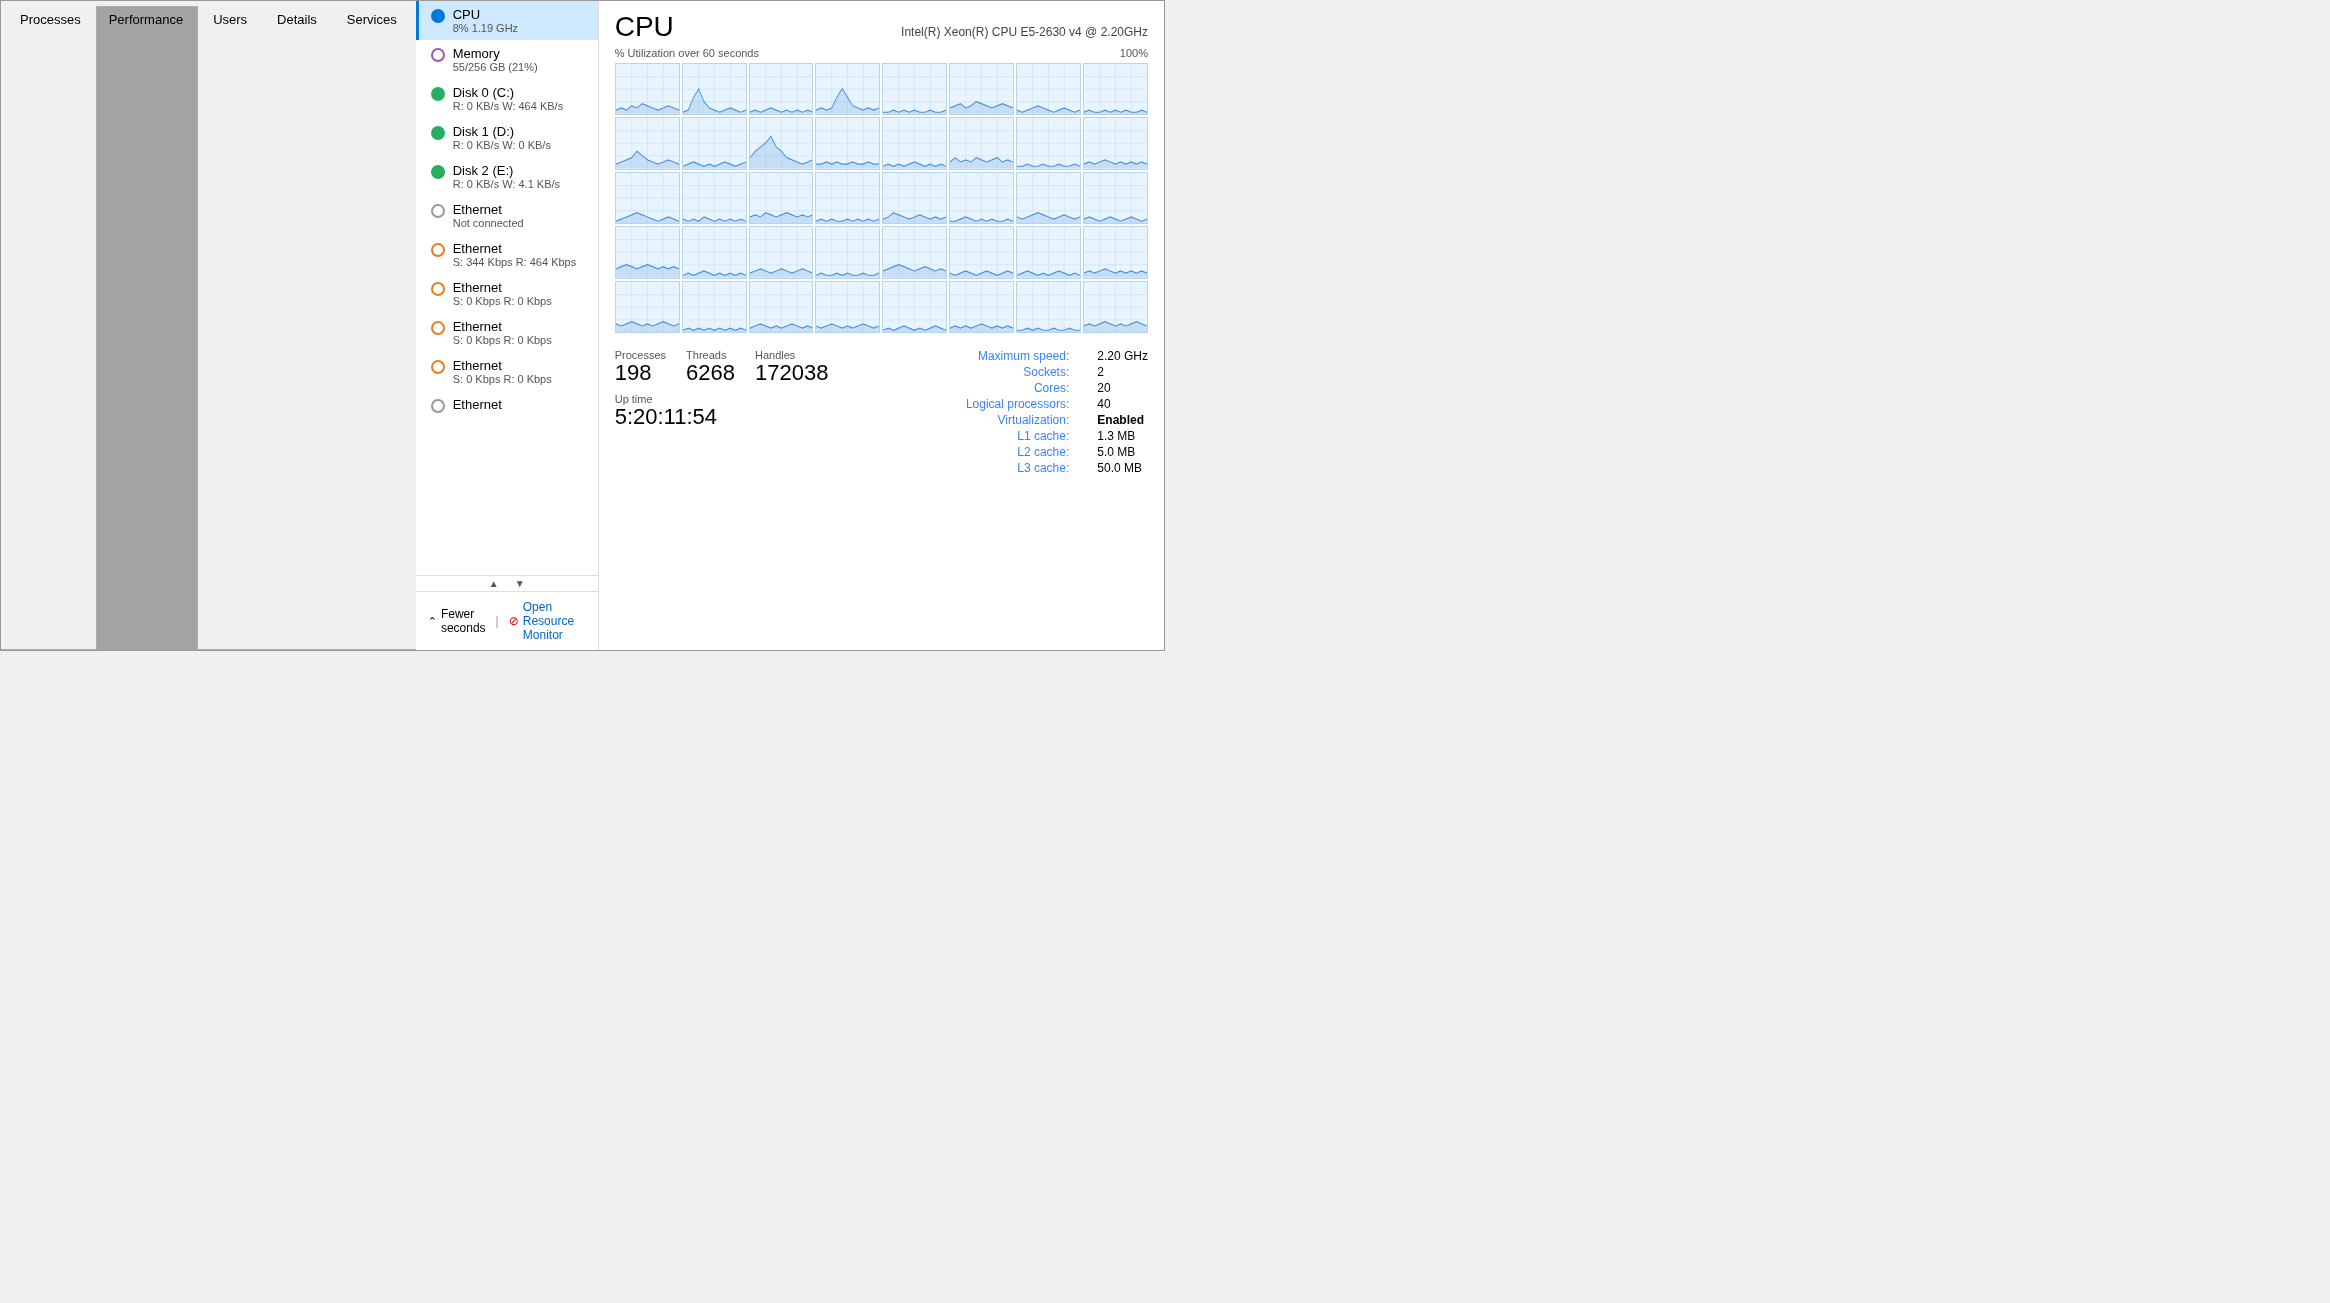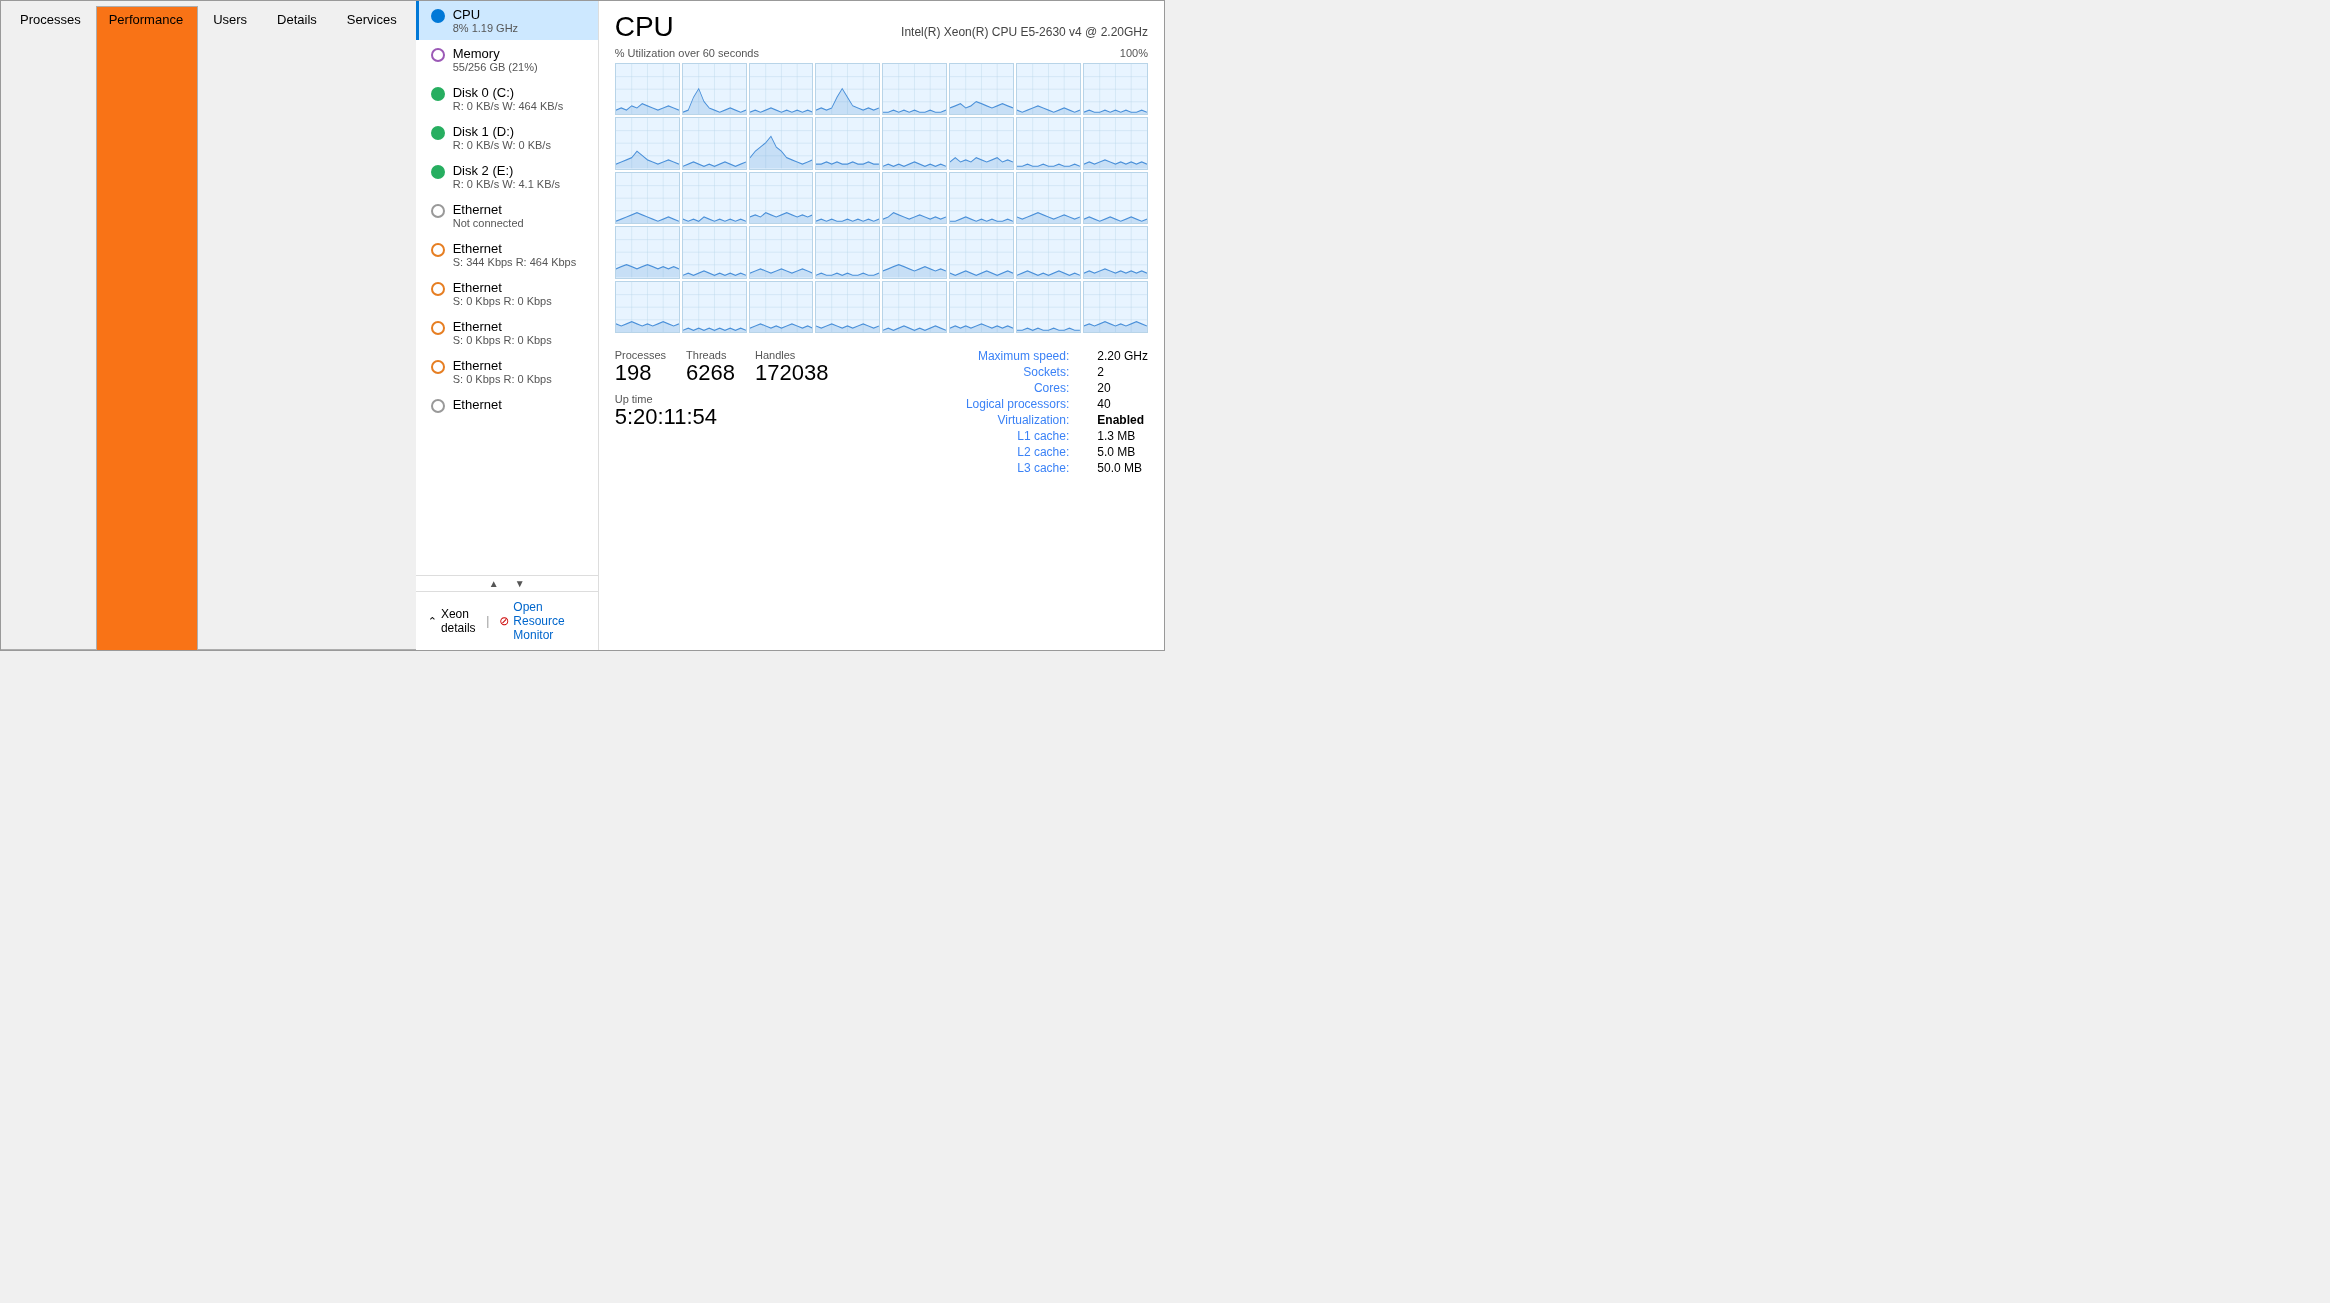--- a/index.html
+++ b/index.html
@@ -31,21 +31,21 @@
       border: 1px solid transparent;
       border-bottom: none;
       cursor: pointer;
       background: transparent;
       font-size: 13px;
       position: relative;
       top: 1px;
       color: #000;
     }
     .tab.active {
-      background: #f97316;
+      background: #a3a3a3;
       border-color: #adadad;
       border-bottom-color: #fff;
       font-weight: 400;
       padding-left: 12px;
     }
     .content {
       display: flex;
       flex: 1;
       overflow: hidden;
     }
@@ -314,21 +314,21 @@
       </div>
 
       <div style="display:flex; align-items:center; border-top:1px solid #ddd; padding:2px 0; justify-content:center; gap:16px;">
         <div style="cursor:pointer; font-size:10px; color:#555;">▲</div>
         <div style="cursor:pointer; font-size:10px; color:#555;">▼</div>
       </div>
 
       <div class="sidebar-footer">
         <div class="fewer-details">
           <span style="font-size:11px;">⌃</span>
-          <span>Xeon details</span>
+          <span>Fewer seconds</span>
         </div>
         <span class="separator">|</span>
         <div class="open-resource">
           <span style="color:#cc0000; font-size:12px;">⊘</span>
           <span>Open Resource Monitor</span>
         </div>
       </div>
     </div>
 
     <div class="main-content">

